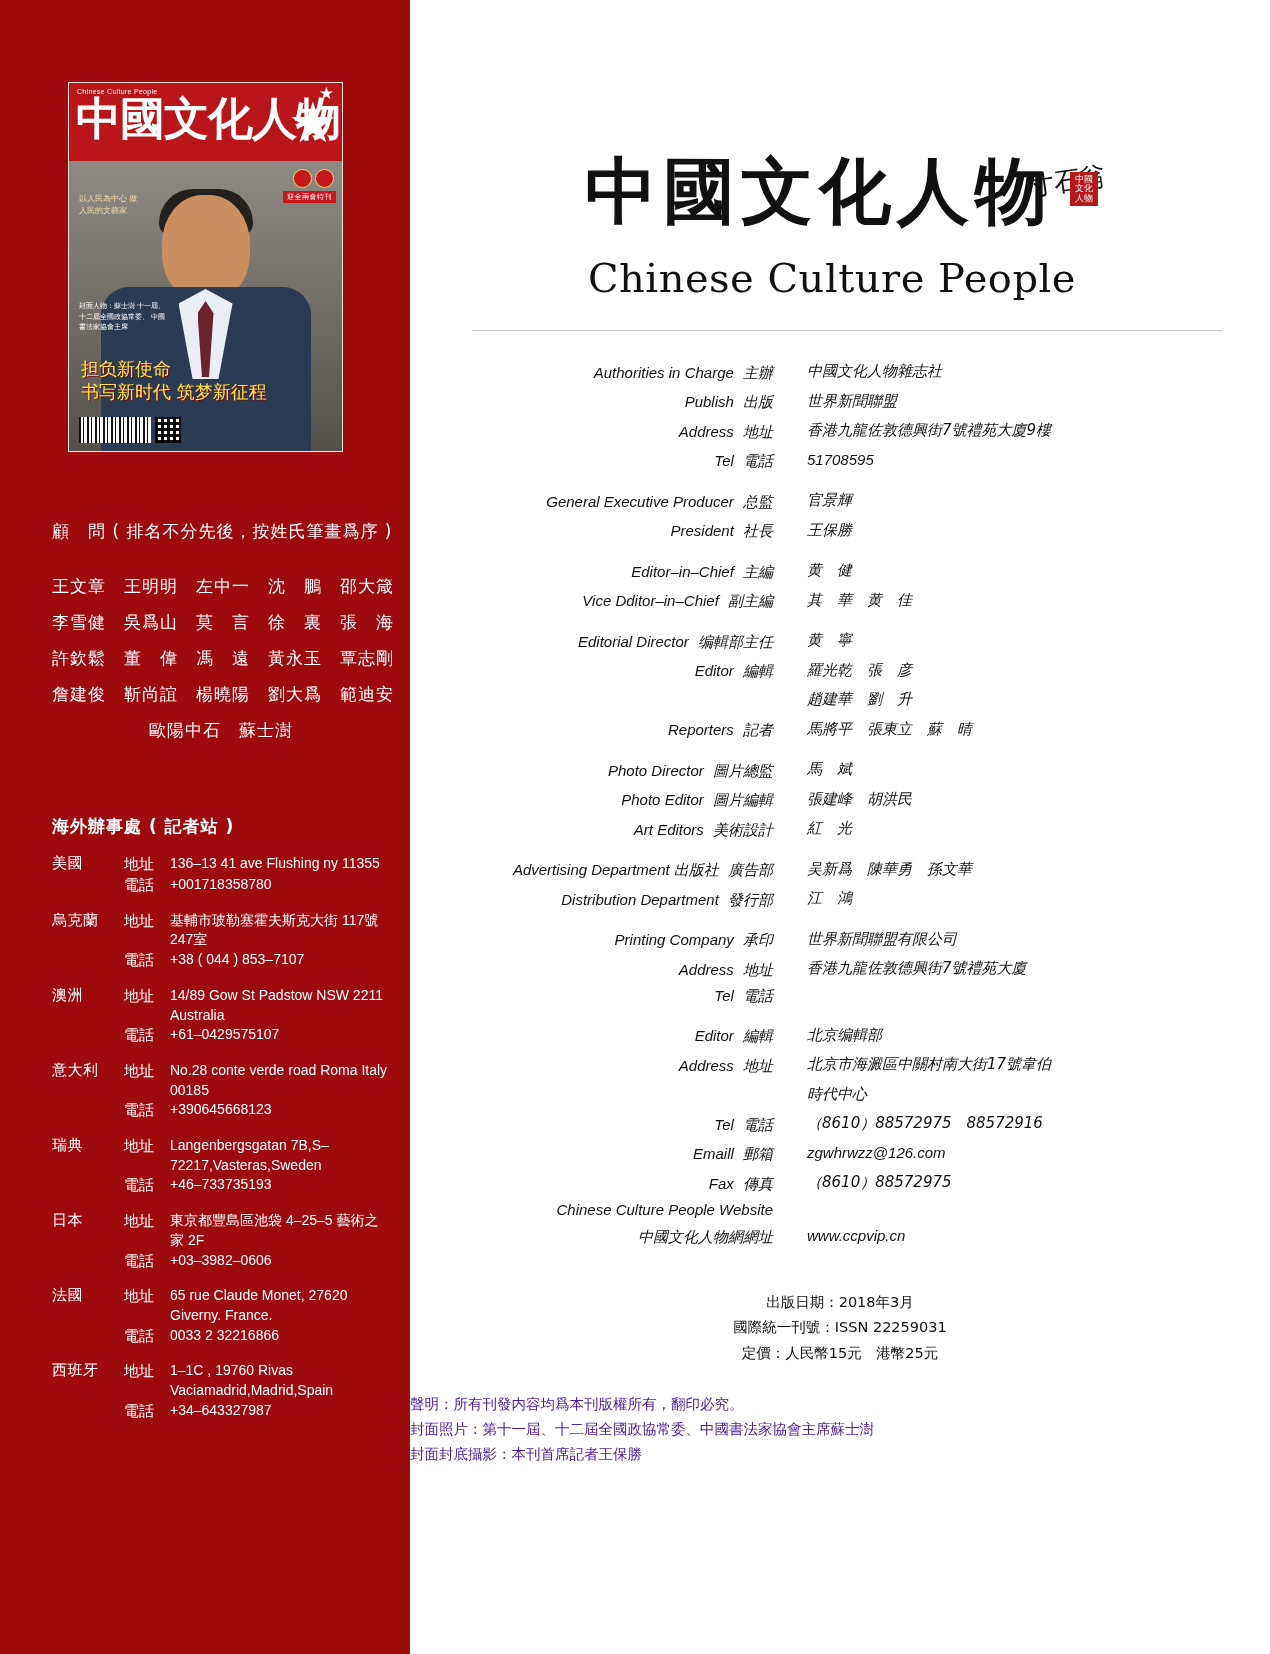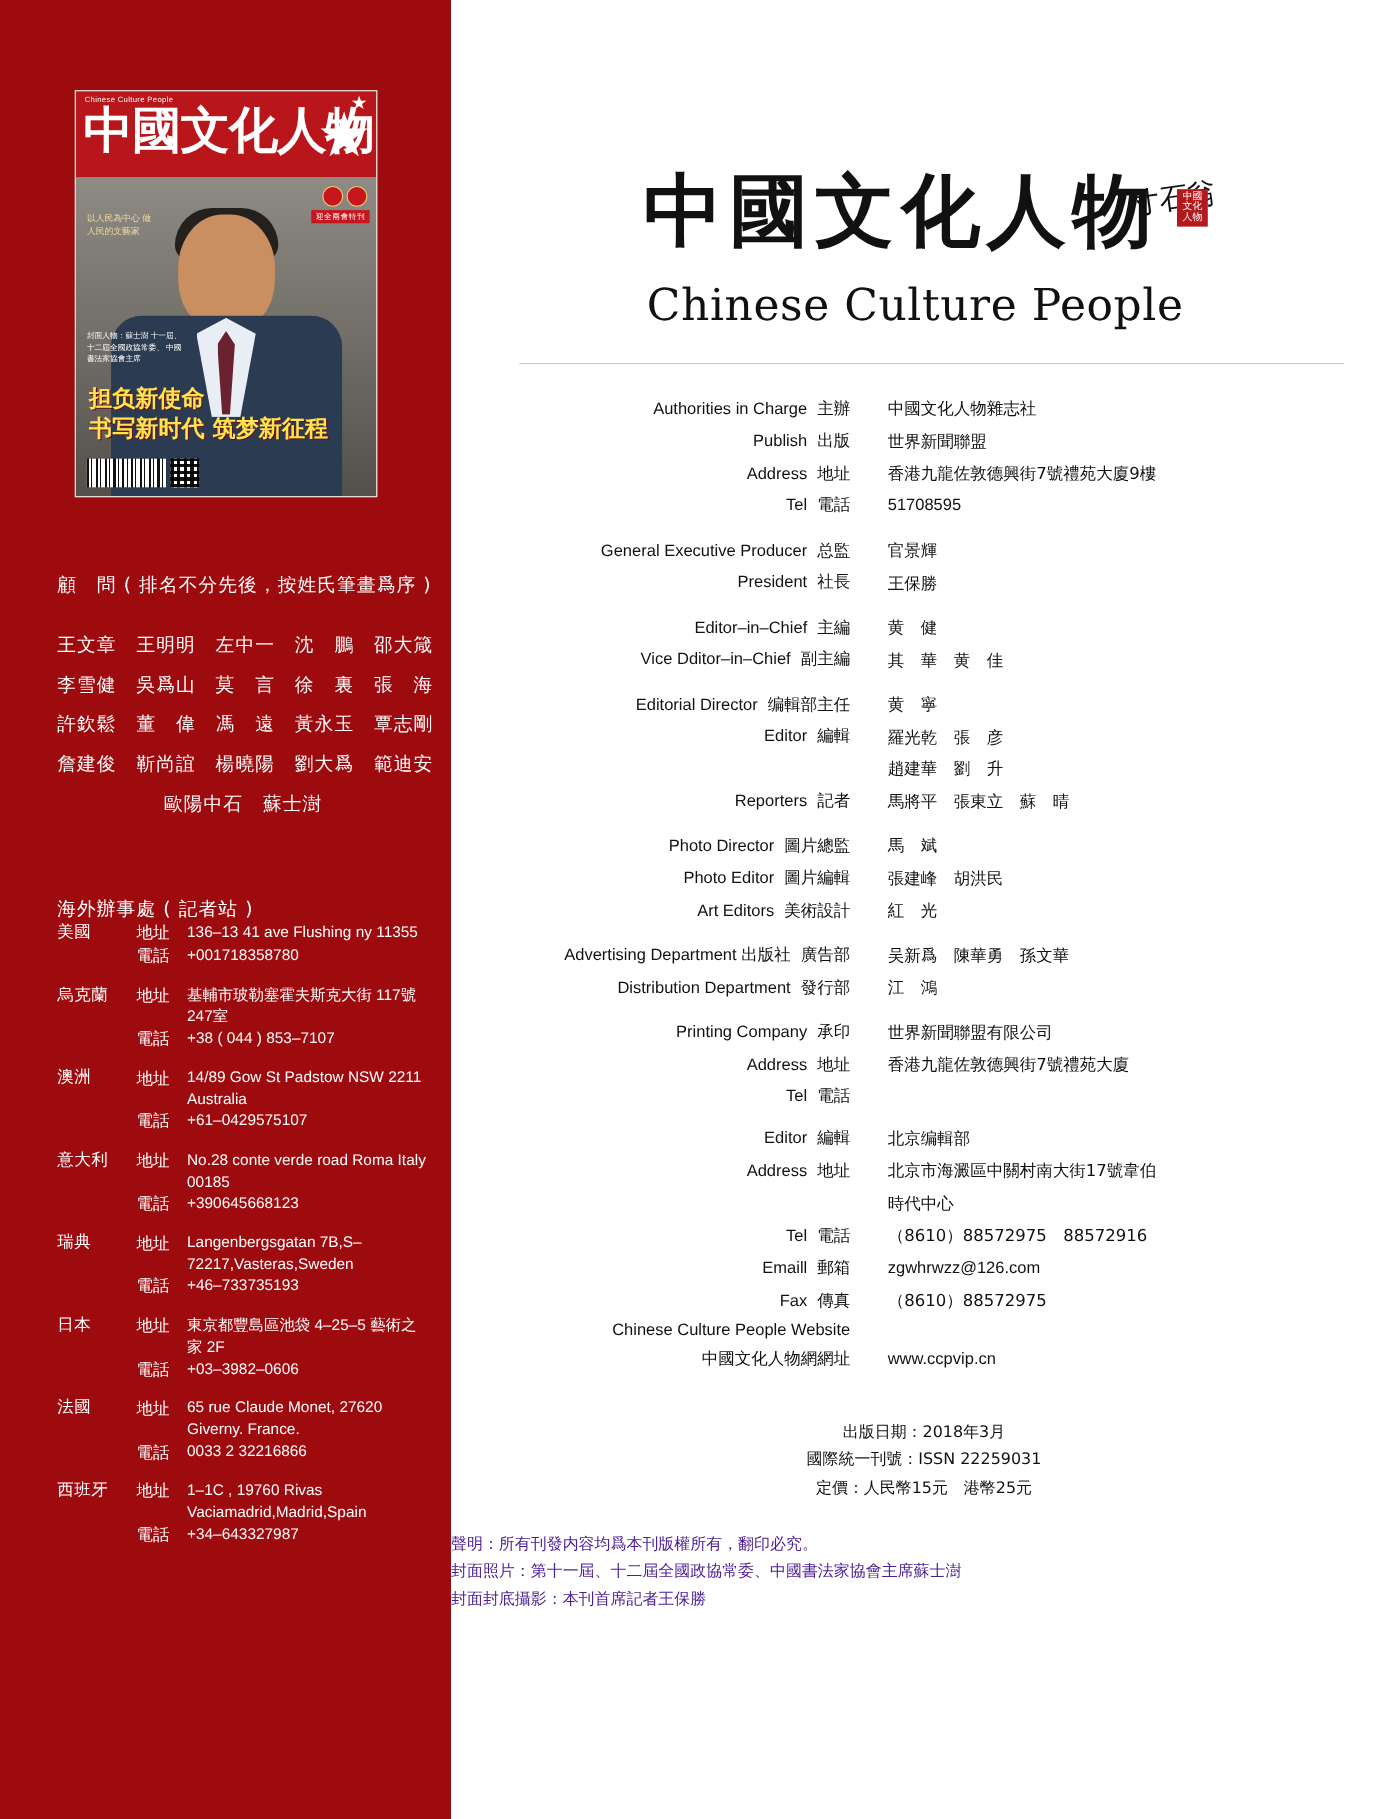--- a/index.html
+++ b/index.html
@@ -102,22 +102,22 @@
   }
   #cover-mid-text {
     position: absolute; left: 10px; top: 218px;
     color: #ffffff; font-size: 7px; line-height: 1.5;
     width: 86px;
   }
   #cover-headline {
     position: absolute; left: 12px; bottom: 48px;
     color: #ffe44d;
     font-family: "DejaVu Serif", serif;
-    font-weight: bold;
-    font-size: 21px; line-height: 1.28;
+    font-weight: normal;
+    font-size: 18px; line-height: 1.28;
     text-shadow: 1px 1px 0 #6b0c10;
   }
   #cover-barcode {
     position: absolute; left: 10px; bottom: 8px;
     width: 72px; height: 26px;
     background: repeating-linear-gradient(90deg,#111 0 2px,#fff 2px 4px,#111 4px 5px,#fff 5px 8px);
   }
   #cover-qr {
     position: absolute; left: 86px; bottom: 8px;
     width: 26px; height: 26px;
@@ -133,21 +133,21 @@
     font-size: 17px; letter-spacing: 1px; margin-bottom: 32px;
     white-space: nowrap;
   }
   .adv-row {
     font-family: "DejaVu Sans", sans-serif;
     font-size: 17px; letter-spacing: 1px;
     margin-bottom: 13px; white-space: nowrap; text-align: center;
   }
 
   #overseas { top: 815px; }
-  #overseas .lp-head { margin-bottom: 0; }
+  #overseas .lp-head { margin-bottom: 16px; font-weight: bold; }
   .ov-entry { display: flex; margin-bottom: 14px; }
   .ov-country {
     width: 72px; flex: 0 0 72px;
     font-family: "DejaVu Sans", sans-serif;
     font-size: 15px; letter-spacing: .5px;
   }
   .ov-lines { flex: 1; }
   .ov-line { display: flex; font-size: 14px; line-height: 1.42; }
   .ov-label {
     width: 46px; flex: 0 0 46px;
@@ -190,21 +190,21 @@
   #divider {
     position: absolute; left: 62px; right: 48px; top: 330px;
     height: 1px; background: #c9c9c9;
   }
 
   .masthead {
     position: absolute; left: 0; right: 0; top: 360px;
     font-size: 15px; color: #111;
   }
   .mh-group { margin-bottom: 18px; }
-  .mh-row { display: flex; align-items: center; margin-bottom: 7px; }
+  .mh-row { display: flex; align-items: flex-end; margin-bottom: 7px; font-style: italic; }
   .mh-label {
     width: 375px; flex: 0 0 375px;
     text-align: right; padding-right: 12px;
     font-size: 15px;
     font-family: "Liberation Sans", sans-serif;
     color: #111;
     white-space: nowrap;
   }
   .mh-label .cn { font-family: "DejaVu Sans", sans-serif; margin-left: 5px; }
   .mh-value {

